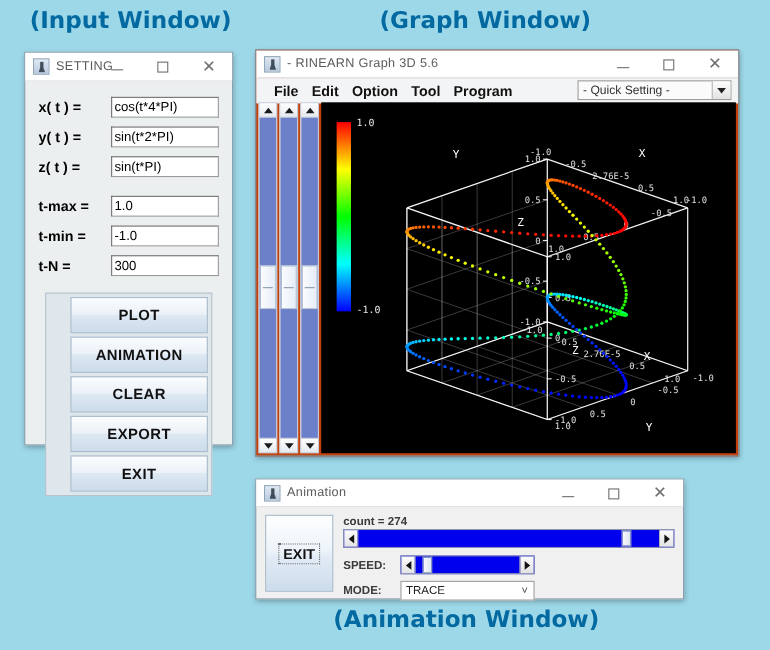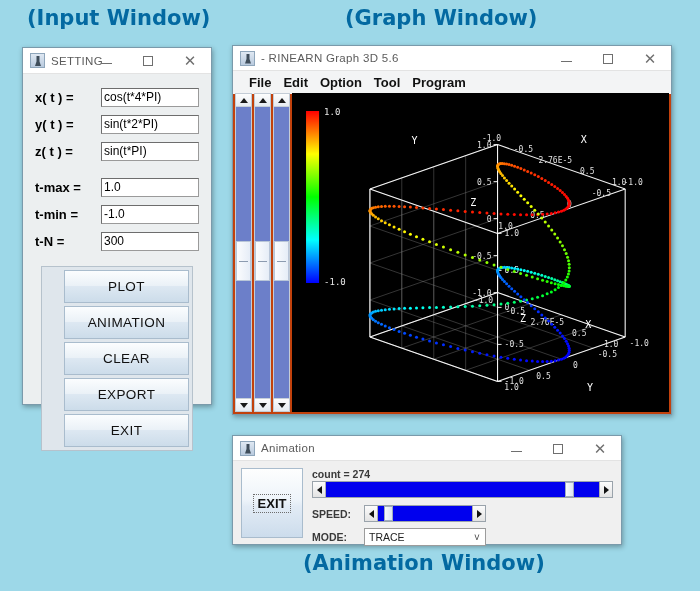--- a/index.html
+++ b/index.html
@@ -53,21 +53,21 @@
             border-left-color:#6d6d6d;
             font-size:12px; color:#000; padding:0 2px; line-height:17px;
             font-family:"Liberation Sans", sans-serif; white-space:nowrap;
             overflow:hidden; }
   .gap { height:9px; }
   .btnstack { margin:11px 6px 0 6px; border:1px solid #b6c2cc;
               background:#dfe6ec; padding:3px; }
   .jbtn { height:33px; margin-bottom:3px;
           background:linear-gradient(#fbfdfe 0%,#eaf1f7 48%,#dde8f2 50%,#ccdcea 100%);
           border:1px solid #a9bccd; display:flex; align-items:center;
-          justify-content:center; font-size:13.5px; font-weight:normal;
+          justify-content:center; font-size:13.5px; font-weight:bold;
           color:#111; letter-spacing:.4px;
           font-family:"Liberation Sans", sans-serif;margin-left:19px; }
   .jbtn:last-child { margin-bottom:0; }
 
   
   #win-graph { left:232px; top:45px; width:440px; height:370px; background:#c2410c; }
   .menubar { height:23px; display:flex; align-items:center; padding-left:16px;
              background:#f3f4f5; position:relative; }
   .menu-item { font-size:13px; font-weight:bold; color:#111; margin-right:12px;
                font-family:"Liberation Sans", sans-serif; }
@@ -216,20 +216,26 @@
         </div>
     </div>
   </div>
 
   <div class="menubar">
     <div class="menu-item">File</div>
     <div class="menu-item">Edit</div>
     <div class="menu-item">Option</div>
     <div class="menu-item">Tool</div>
     <div class="menu-item">Program</div>
+    <div class="quicksel">
+      <div class="qtext">- Quick Setting -</div>
+      <div class="qarrow">
+          <i></i>
+        </div>
+    </div>
   </div>
 
   <div class="graph-main">
     <div class="sb-col">
       <div class="sb-arrow">
           <i></i>
         </div>
       <div class="sb-track">
           <div class="sb-thumb"></div>
         </div>

